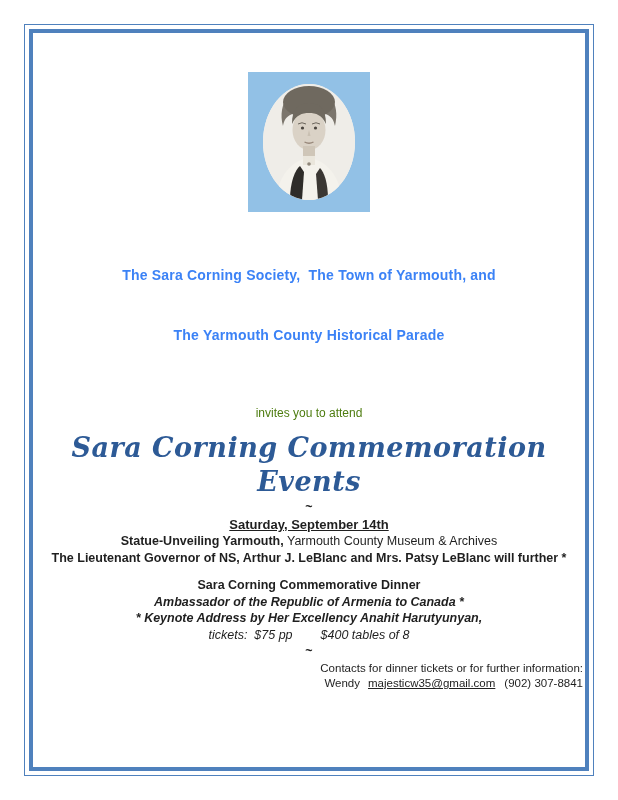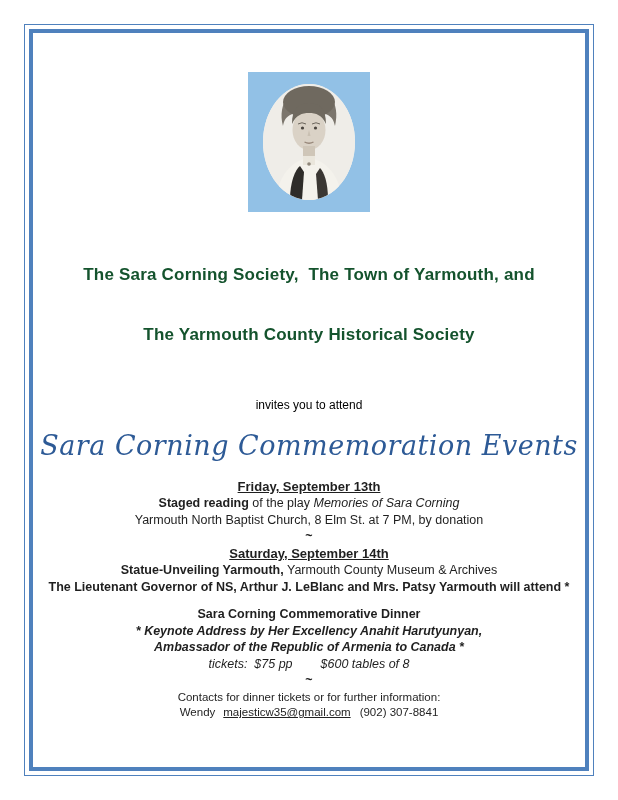--- a/index.html
+++ b/index.html
@@ -10,42 +10,42 @@
   .border-outer { position:absolute; top:24px; left:24px; right:24px; bottom:24px;
     border:1px solid var(--border-blue,#4f81bd); pointer-events:none; }
   .border-inner { position:absolute; top:29px; left:29px; right:29px; bottom:29px;
     border:4px solid var(--border-blue,#4f81bd); pointer-events:none; }
   .content { position:absolute; top:35px; left:35px; right:35px; bottom:35px; text-align:center; }
 
   .photo { width:122px; height:140px; margin:37px auto 0; }
   .photo svg { display:block; }
   .photo-bg-rect { fill: var(--photo-bg,#92c1e6); }
 
-  .hosts { margin-top:13px; font-weight:bold; font-size:17px; line-height:20px;
-    letter-spacing:0.2px; white-space:pre-wrap; color:#14532d; }
-  .invites { margin-top:13px; font-size:12px; line-height:15px; color:#000000; }
-  .script-title { margin-top:16px; font-family:"DejaVu Serif", serif; font-style:italic;
-    font-weight:normal; font-size:27px; line-height:34px; color:var(--script-blue,#2d5a96);
+  .hosts { margin-top:13px; font-weight:bold; font-size:14px; line-height:20px;
+    letter-spacing:0.2px; white-space:pre-wrap; color:#3b82f6; }
+  .invites { margin-top:21px; font-size:12px; line-height:15px; color:#4d7c0f; }
+  .script-title { margin-top:10px; font-family:"DejaVu Serif", serif; font-style:italic;
+    font-weight:bold; font-size:27px; line-height:34px; color:var(--script-blue,#2d5a96);
     letter-spacing:0.5px; }
 
   .section-heading { font-weight:bold; text-decoration:underline; font-size:13px; line-height:17px; white-space:pre-wrap; }
   .line { font-size:12.5px; line-height:16.5px; white-space:pre-wrap; }
   .b  { font-weight:bold; }
   .i  { font-style:italic; }
   .bi { font-weight:bold; font-style:italic; }
 
   .tilde { font-weight:bold; font-size:12.5px; line-height:16px; }
 
   .section-friday   { margin-top:15px; }
   .section-saturday { margin-top:1px; }
   .section-dinner   { margin-top:11px; }
   .tickets-gap { display:inline-block; width:28px; }
 
   .contacts { margin-top:2px; font-size:11.5px; line-height:15.4px; }
-  .contact-line { white-space:pre-wrap; }
+  .contact-line { white-space:pre-wrap;text-align:right; }
   .contact-name  { margin-right:8px; }
   .contact-email { text-decoration:underline; margin-right:9px; color:#222; }
   .contact-phone { }
 </style>
 </head>
 <body>
 
 <div class="border-outer"></div>
 <div class="border-inner"></div>
 
@@ -75,46 +75,41 @@
         <path d="M55,84 h12 v9 h-12 Z" fill="#eae6dc"></path>
         <path d="M42,128 C42,110 47,98 52,94 L56,100 L54,128 Z" fill="#2e2c29"></path>
         <path d="M80,128 C80,110 76,100 72,96 L68,102 L70,128 Z" fill="#3a3733"></path>
         <circle cx="61" cy="92" r="1.8" fill="#8f867a"></circle>
       </g>
     </svg>
   </div>
 
   <div class="hosts">
     <div>The Sara Corning Society,  The Town of Yarmouth, and</div>
-    <div>The Yarmouth County Historical Society</div>
+    <div>The Yarmouth County Historical Parade</div>
   </div>
 
   <div class="invites">invites you to attend</div>
 
   <div class="script-title">Sara Corning Commemoration Events</div>
 
-  <div class="section-friday">
-    <div class="section-heading">Friday, September 13th</div>
-    <div class="line"><span class="b">Staged reading</span><span> of the play </span><span class="i">Memories of Sara Corning</span></div>
-    <div class="line">Yarmouth North Baptist Church, 8 Elm St. at 7 PM, by donation</div>
-  </div>
 
   <div class="tilde">~</div>
 
   <div class="section-saturday">
     <div class="section-heading">Saturday, September 14th</div>
     <div class="line"><span class="b">Statue-Unveiling Yarmouth,</span><span> Yarmouth County Museum &amp; Archives</span></div>
-    <div class="line b">The Lieutenant Governor of NS, Arthur J. LeBlanc and Mrs. Patsy Yarmouth will attend *</div>
+    <div class="line b">The Lieutenant Governor of NS, Arthur J. LeBlanc and Mrs. Patsy LeBlanc will further *</div>
   </div>
 
   <div class="section-dinner">
     <div class="line b">Sara Corning Commemorative Dinner</div>
+    <div class="line bi">Ambassador of the Republic of Armenia to Canada *</div>
     <div class="line bi">* Keynote Address by Her Excellency Anahit Harutyunyan,</div>
-    <div class="line bi">Ambassador of the Republic of Armenia to Canada *</div>
-    <div class="line i"><span>tickets:  $75 pp</span><span class="tickets-gap"></span><span>$600 tables of 8</span></div>
+    <div class="line i"><span>tickets:  $75 pp</span><span class="tickets-gap"></span><span>$400 tables of 8</span></div>
   </div>
 
   <div class="tilde">~</div>
 
   <div class="contacts">
     <div class="contact-line">Contacts for dinner tickets or for further information:</div>
 
     <div class="contact-line"><span class="contact-name">Wendy</span><span class="contact-email">majesticw35@gmail.com</span><span class="contact-phone">(902) 307-8841</span></div>
 
   </div>

